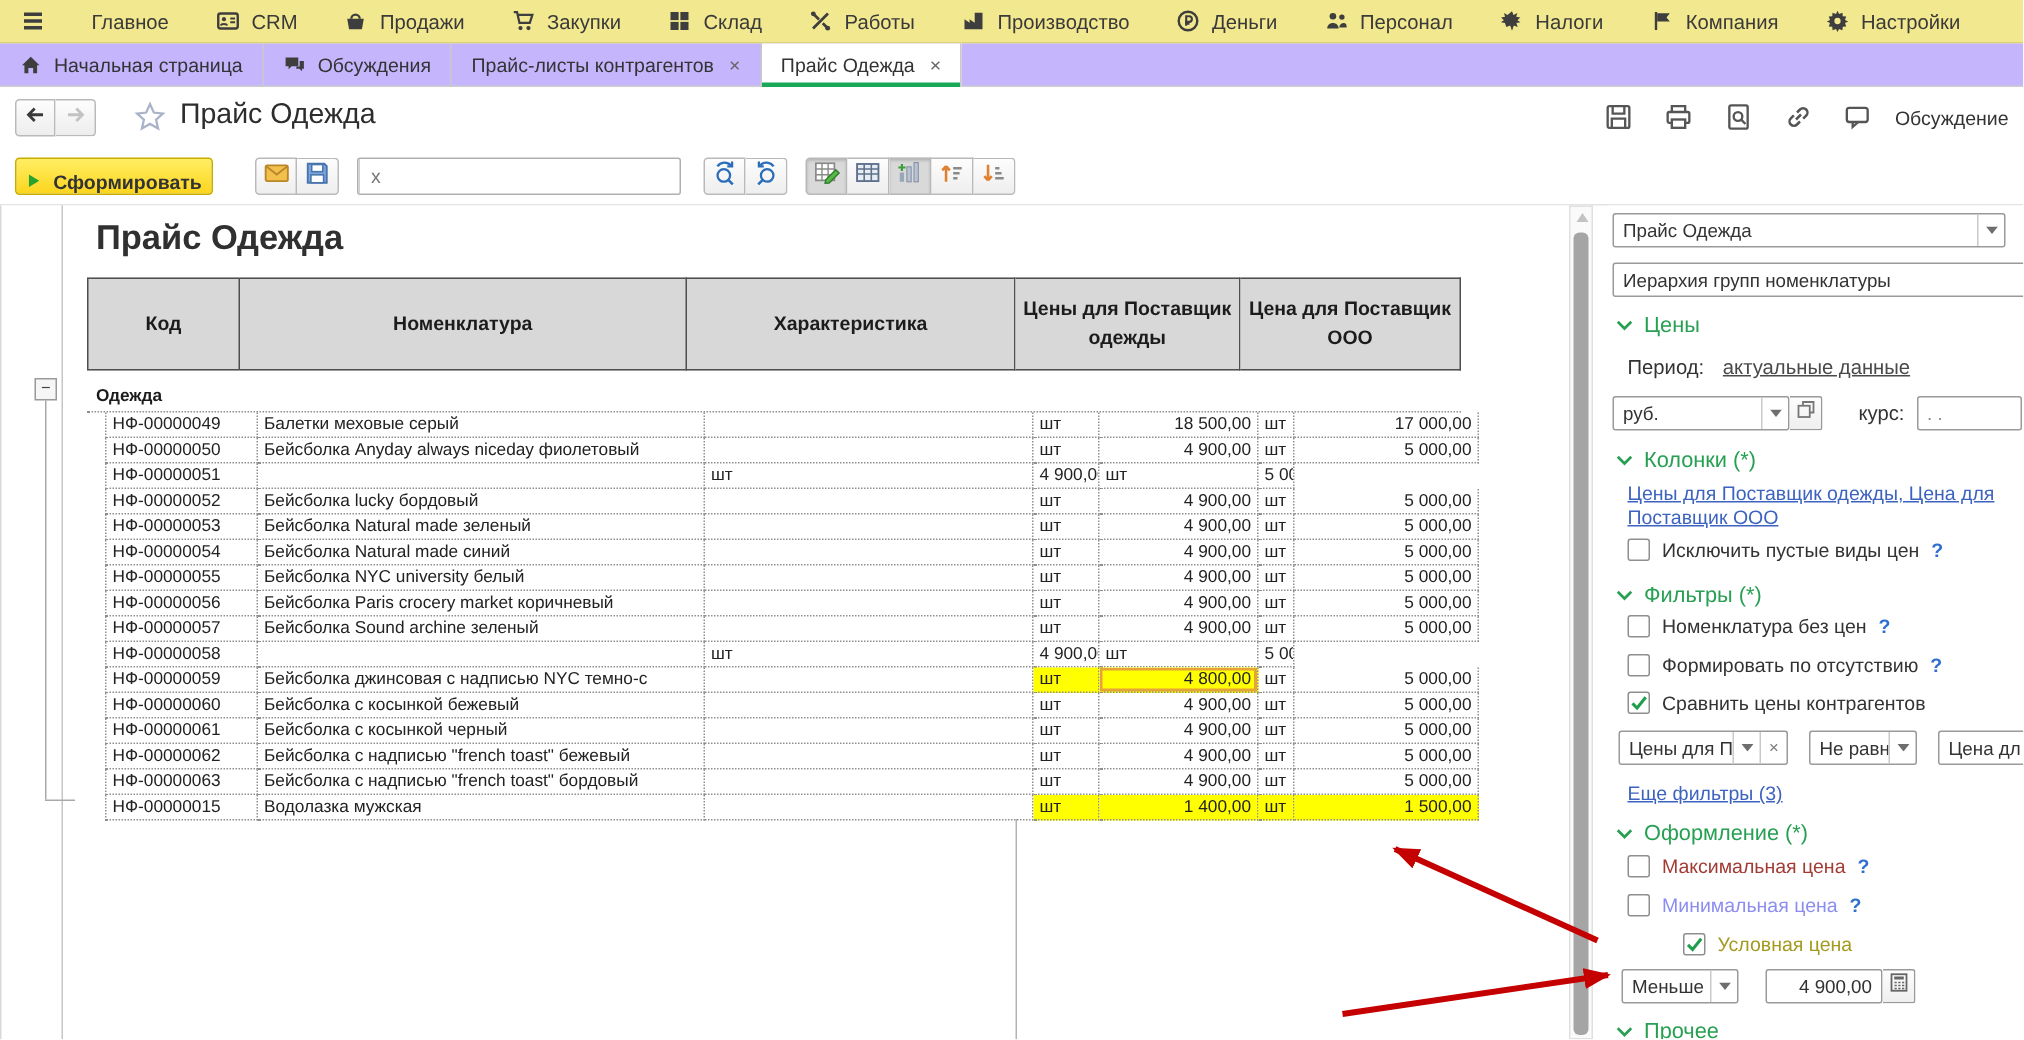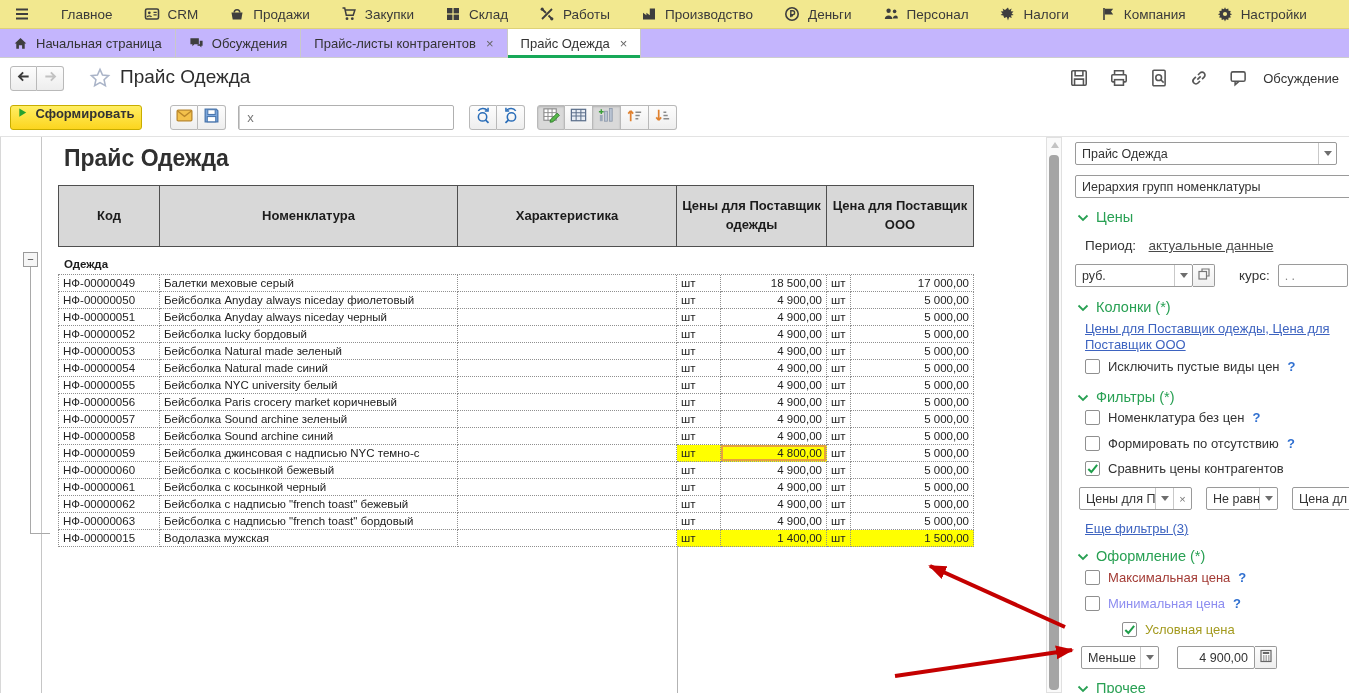--- a/index.html
+++ b/index.html
@@ -37,21 +37,21 @@
   .star svg { width:22px; height:22px; }
   .page-title { position:absolute; left:120px; top:8px; font-size:19px; color:#2d2d2d; }
   .title-icons { position:absolute; right:10px; top:10px; display:flex; align-items:center; gap:20px; }
   .ticon { width:20px; height:20px; } .ticon svg { width:20px; height:20px; display:block; }
   .discussion-lbl { font-size:13px; color:#333; margin-left:-6px; }
 
   
   .actionbar { position:absolute; left:0; top:99px; width:1349px; height:38px; background:#fff; border-bottom:1px solid #e3e3e3; }
   .gen-btn { position:absolute; left:10px; top:6px; width:132px; height:25px;
     background:linear-gradient(#ffee63,#fcd51e); border:1px solid #c8ad00; border-radius:3px;
-    display:flex; align-items:flex-start; justify-content:center; gap:7px; font-size:13px; font-weight:bold; color:#333; }
+    display:flex; align-items:flex-end; justify-content:center; gap:7px; font-size:13px; font-weight:bold; color:#333; }
   .gen-btn svg { width:11px; height:11px; }
   .btn-group { position:absolute; top:6px; display:flex; }
   .tool-btn { width:28px; height:25px; border:1px solid #b9b9b9; background:linear-gradient(#fdfdfd,#eeeeee);
     display:flex; align-items:center; justify-content:center; }
   .tool-btn + .tool-btn { border-left:none; }
   .tool-btn:first-child { border-radius:3px 0 0 3px; } .tool-btn:last-child { border-radius:0 3px 3px 0; }
   .tool-btn.pressed { background:#d9d9d9; box-shadow:inset 0 1px 2px rgba(0,0,0,.18); }
   .tool-btn svg { width:19px; height:19px; }
   .searchbox { position:absolute; left:238px; top:6px; width:216px; height:25px; border:1px solid #b0b0b0;
     border-radius:2px; display:flex; background:#fff; }
@@ -69,21 +69,21 @@
   .outline-vline { position:absolute; left:29px; top:130px; height:266px; border-left:1px solid #a9a9a9; }
   .outline-hline { position:absolute; left:29px; top:396px; width:20px; border-top:1px solid #a9a9a9; }
   .report-title { position:absolute; left:63px; top:8px; font-size:23px; font-weight:bold; color:#303030; }
   .tbl-header { position:absolute; left:57px; top:48px; display:grid;
     grid-template-columns:102px 298px 219px 150px 147px; height:62px; }
   .th { background:#d8d8d8; border:1px solid #4f4f4f; border-left:none; display:flex; align-items:center;
     justify-content:center; text-align:center; font-size:13px; font-weight:bold; color:#1c1c1c; line-height:1.45; padding:0 4px; }
   .th:first-child { border-left:1px solid #4f4f4f; }
   .group-row { position:absolute; left:63px; top:121px; font-size:11.5px; font-weight:bold; color:#1c1c1c; }
   .rows { position:absolute; left:57px; top:137px; width:916px; border-top:1px dotted #8f8f8f; }
-  .data-row { display:grid; grid-template-columns:102px 298px 219px 44px 106px 24px 123px; height:17px; }
+  .data-row { display:grid; grid-template-columns:102px 298px 219px 44px 106px 24px 123px; height:17px;margin-left:12px; }
   .cell { border-right:1px dotted #8f8f8f; border-bottom:1px dotted #8f8f8f; font-size:11.5px; color:#222;
     line-height:16px; padding:0 4px; white-space:nowrap; overflow:hidden; }
   .cell:first-child { border-left:1px dotted #8f8f8f; }
   .cell.num { text-align:right; }
   .cell.hl { background:#ffff00; }
   .cell.sel { box-shadow:inset 0 0 0 2px #e6a33c; }
   .col-cont-line { position:absolute; left:676px; top:409px; height:147px; border-left:1px solid #b3b3b3; }
 
   
   .vscroll { position:absolute; left:1046px; top:137px; width:16px; height:556px; background:#fafafa; border:1px solid #e0e0e0; }
@@ -434,21 +434,20 @@
           <div class="cell">НФ-00000050</div>
           <div class="cell">Бейсболка Anyday always niceday фиолетовый</div>
           <div class="cell">&nbsp;</div>
           <div class="cell">шт</div>
           <div class="cell num">4 900,00</div>
           <div class="cell">шт</div>
           <div class="cell num">5 000,00</div>
         </div>
         <div class="data-row">
           <div class="cell">НФ-00000051</div>
-          <div class="cell">Бейсболка Anyday always niceday черный</div>
           <div class="cell">&nbsp;</div>
           <div class="cell">шт</div>
           <div class="cell num">4 900,00</div>
           <div class="cell">шт</div>
           <div class="cell num">5 000,00</div>
         </div>
         <div class="data-row">
           <div class="cell">НФ-00000052</div>
           <div class="cell">Бейсболка lucky бордовый</div>
           <div class="cell">&nbsp;</div>
@@ -497,21 +496,20 @@
           <div class="cell">НФ-00000057</div>
           <div class="cell">Бейсболка Sound archine зеленый</div>
           <div class="cell">&nbsp;</div>
           <div class="cell">шт</div>
           <div class="cell num">4 900,00</div>
           <div class="cell">шт</div>
           <div class="cell num">5 000,00</div>
         </div>
         <div class="data-row">
           <div class="cell">НФ-00000058</div>
-          <div class="cell">Бейсболка Sound archine синий</div>
           <div class="cell">&nbsp;</div>
           <div class="cell">шт</div>
           <div class="cell num">4 900,00</div>
           <div class="cell">шт</div>
           <div class="cell num">5 000,00</div>
         </div>
         <div class="data-row">
           <div class="cell">НФ-00000059</div>
           <div class="cell">Бейсболка джинсовая с надписью NYC темно-с</div>
           <div class="cell">&nbsp;</div>

